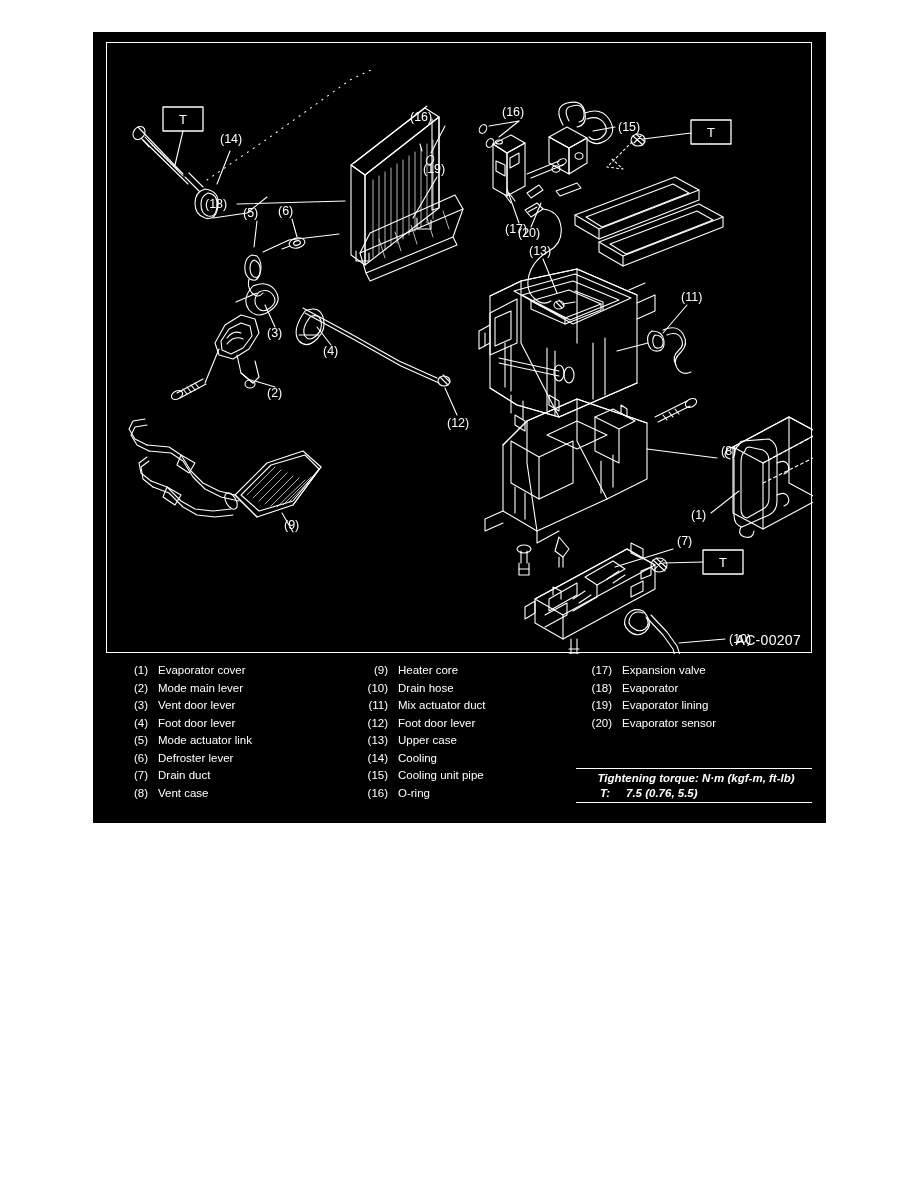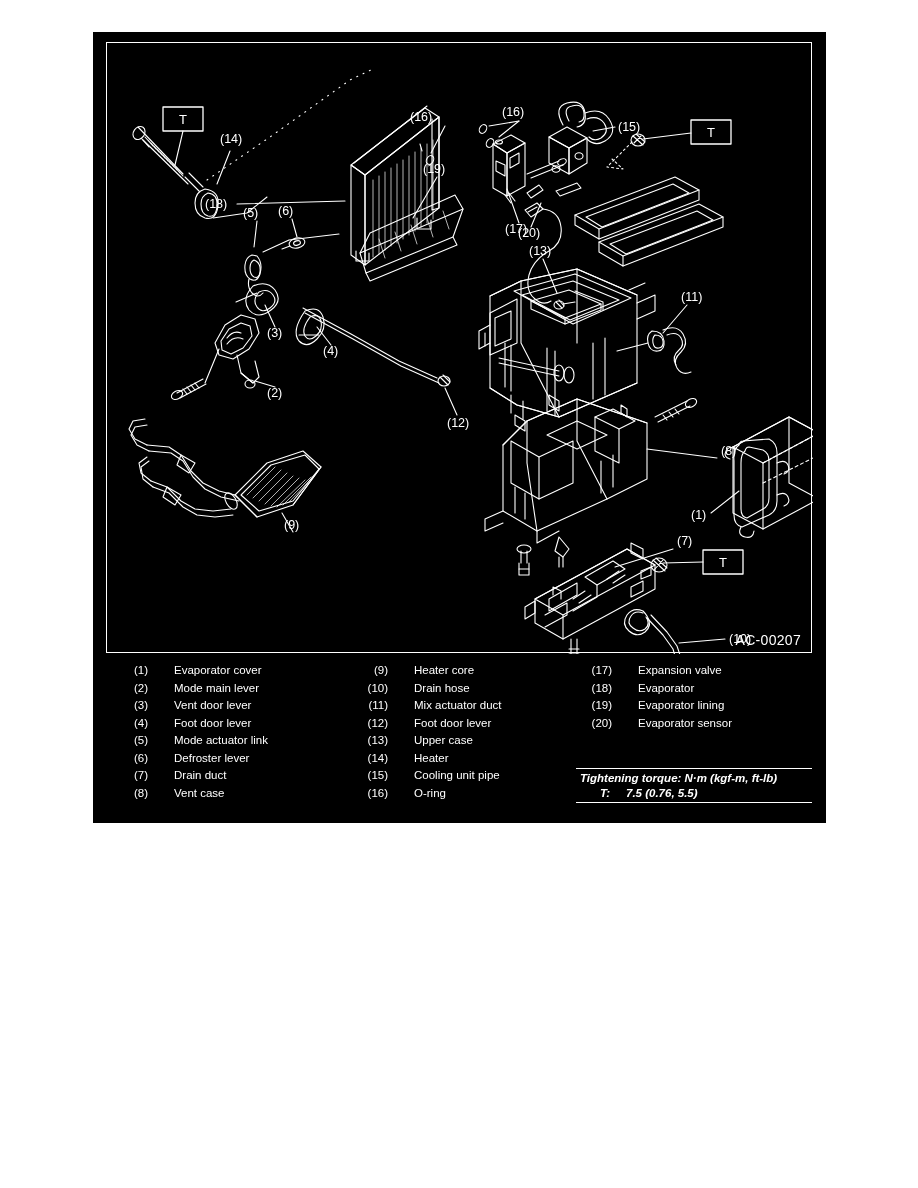--- a/index.html
+++ b/index.html
@@ -80,21 +80,21 @@
     font-size: 11.5px;
     white-space: nowrap;
   }
   .legend-num {
     display: inline-block;
     width: 36px;
     text-align: right;
     padding-right: 10px;
     flex: 0 0 auto;
   }
-  .legend-label { flex: 1 1 auto; margin-left: 16px; }
+  .legend-label { flex: 1 1 auto; }
 
   
   #torque-note {
     position: absolute;
     left: 470px;
     top: 106px;
     width: 236px;
     color: #ffffff;
   }
   .torque-rule {
@@ -102,20 +102,21 @@
     height: 1px;
     background: #ffffff;
   }
   .torque-body { padding: 3px 0 3px 0; }
   .torque-head {
     font-size: 11.5px;
     font-style: italic;
     font-weight: bold;
     white-space: nowrap;
     padding-left: 4px;
+    text-align: center;
   }
   .torque-value {
     font-size: 11.5px;
     font-style: italic;
     font-weight: bold;
     white-space: nowrap;
     padding-left: 24px;
     padding-top: 3px;
   }
   .torque-value .tq-sym { display: inline-block; width: 26px; }
@@ -592,21 +593,21 @@
         <div class="legend-row">
           <span class="legend-num">(12)</span>
           <span class="legend-label">Foot door lever</span>
         </div>
         <div class="legend-row">
           <span class="legend-num">(13)</span>
           <span class="legend-label">Upper case</span>
         </div>
         <div class="legend-row">
           <span class="legend-num">(14)</span>
-          <span class="legend-label">Heater</span>
+          <span class="legend-label">Cooling</span>
         </div>
         <div class="legend-row">
           <span class="legend-num">(15)</span>
           <span class="legend-label">Cooling unit pipe</span>
         </div>
         <div class="legend-row">
           <span class="legend-num">(16)</span>
           <span class="legend-label">O-ring</span>
         </div>
       </div>

